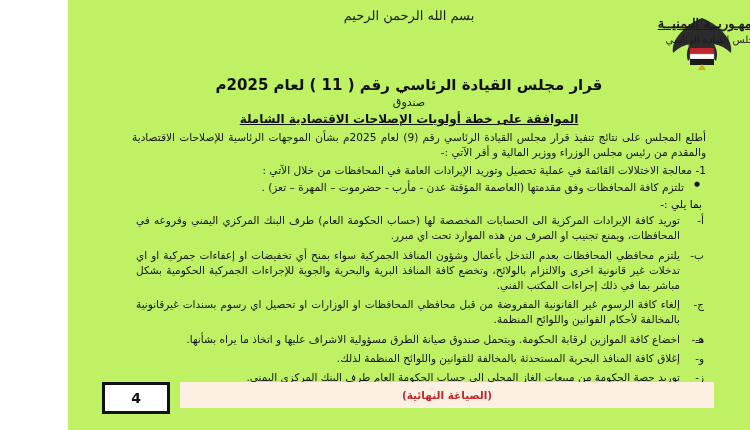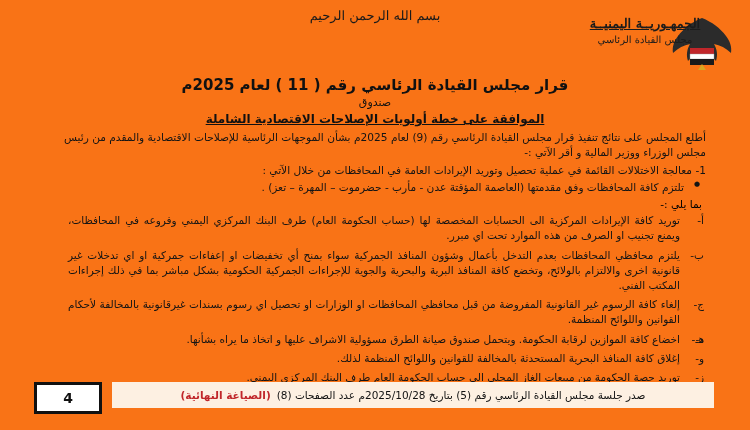--- a/index.html
+++ b/index.html
@@ -8,23 +8,23 @@
   }
   body {
     width: 750px;
     height: 430px;
     overflow: hidden;
     background: #ffffff;
     font-family: "DejaVu Sans", sans-serif;
   }
   .page {
     position: relative;
-    width: 750px;
+    width: 682px;
     height: 430px;
-    background: #f97316;
+    background: #bef264;
     box-sizing: border-box;
   }
 
   
   .header {
     position: relative;
     height: 74px;
   }
   .emblem {
     position: absolute;
@@ -272,18 +272,17 @@
         <span>توريد حصة الحكومة من مبيعات الغاز المحلي الى حساب الحكومة العام طرف البنك المركزي اليمني.</span>
       </li>
     </ul>
   </div>
 
   <div class="footer">
     <div class="page-num-box">
       <span>4</span>
     </div>
     <div class="footer-bar">
-      <span>صدر جلسة مجلس القيادة الرئاسي رقم (5) بتاريخ 2025/10/28م عدد الصفحات (8)</span>
       <span class="red">(الصياغة النهائية)</span>
     </div>
   </div>
 
 </div>
 
 </body></html>

